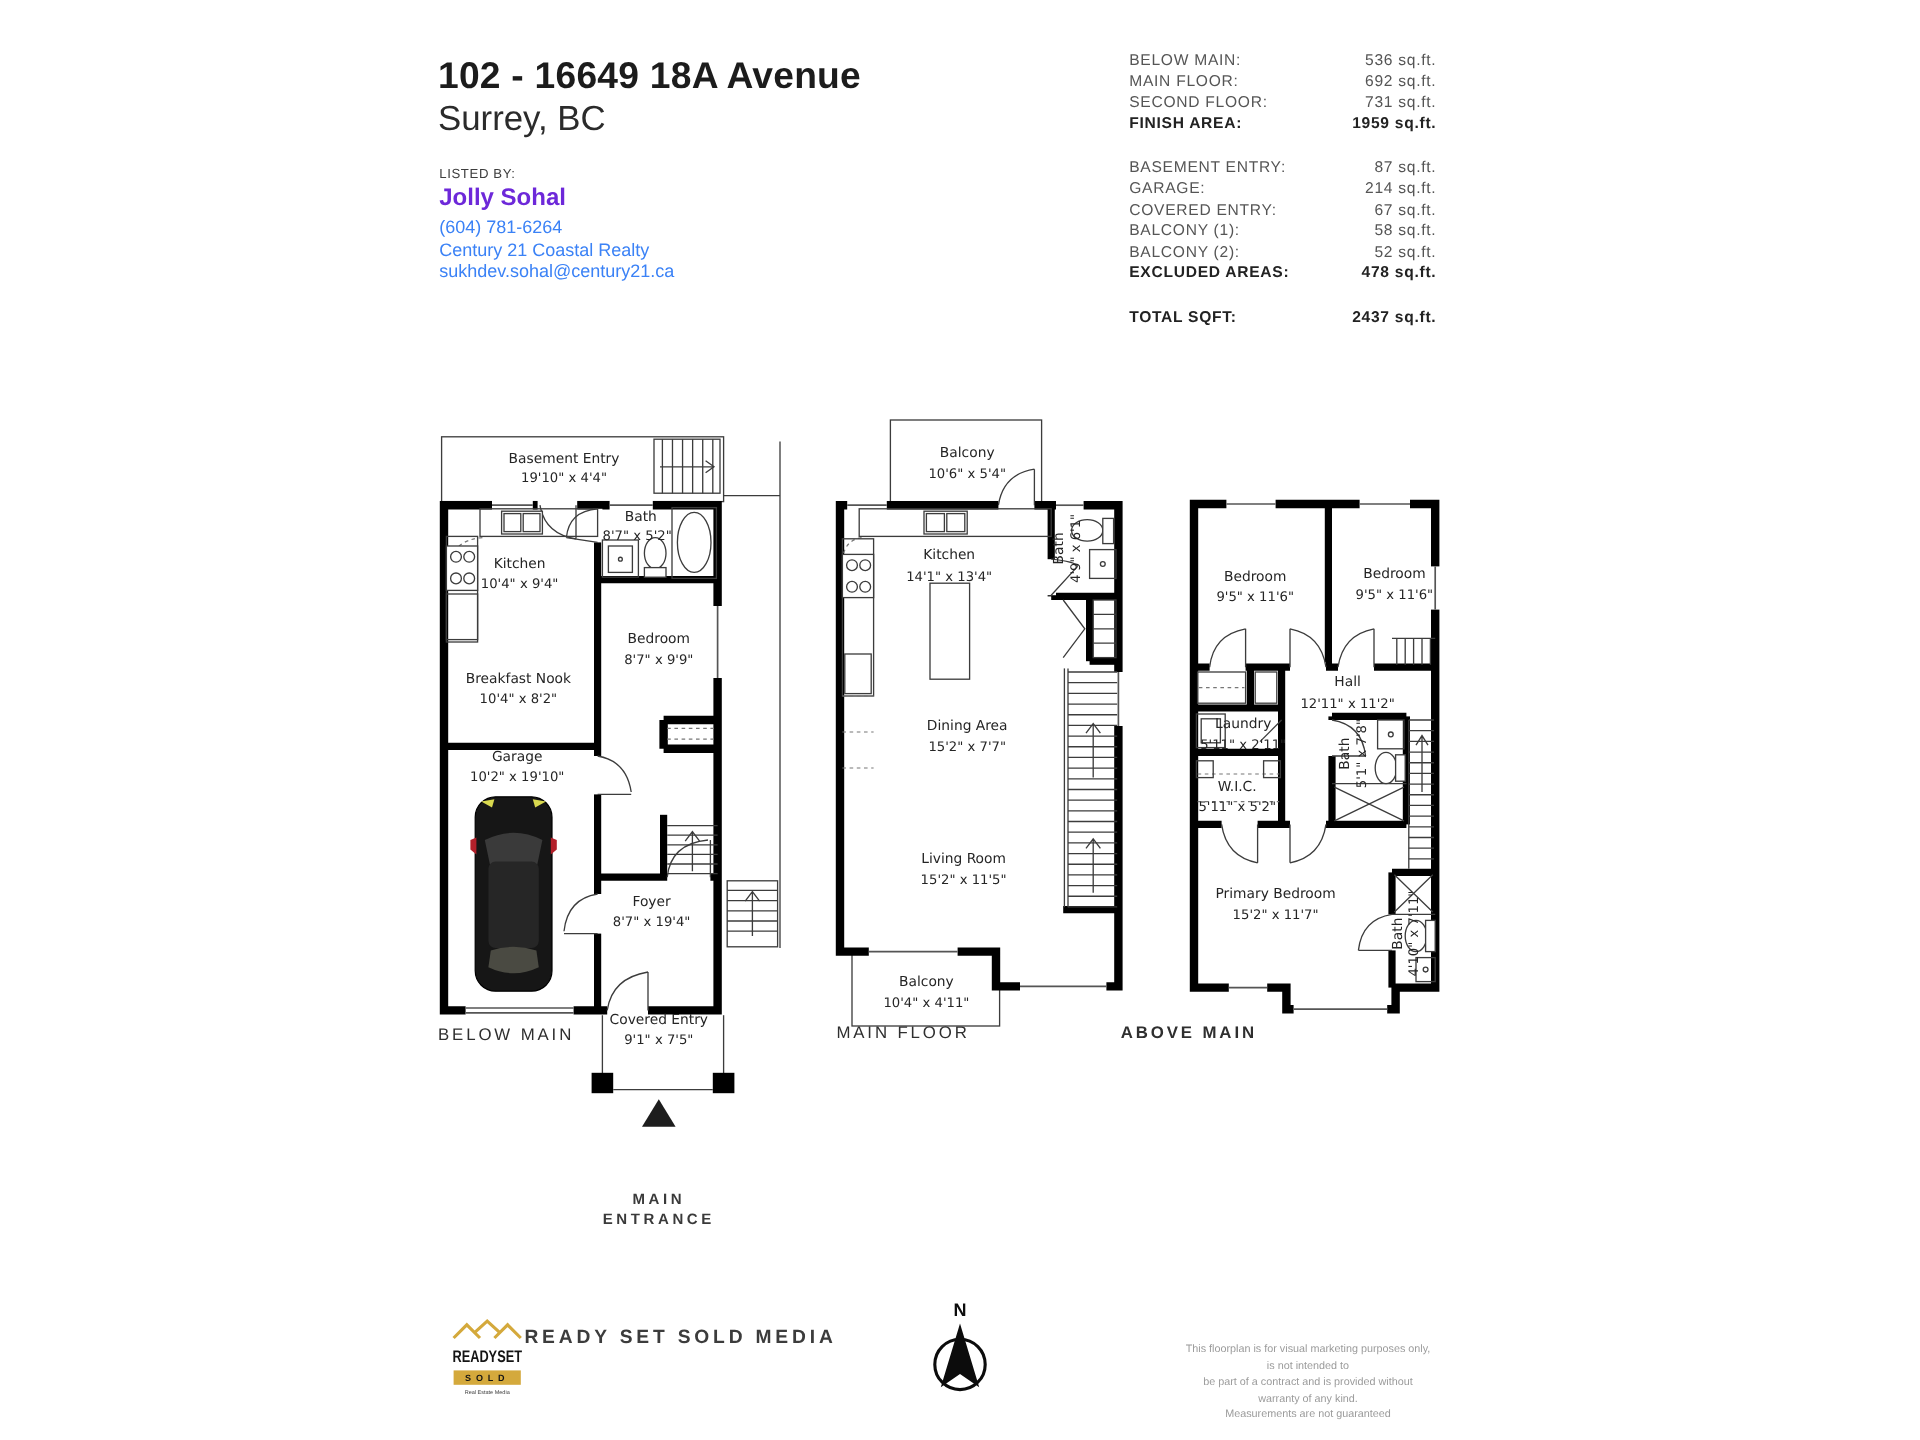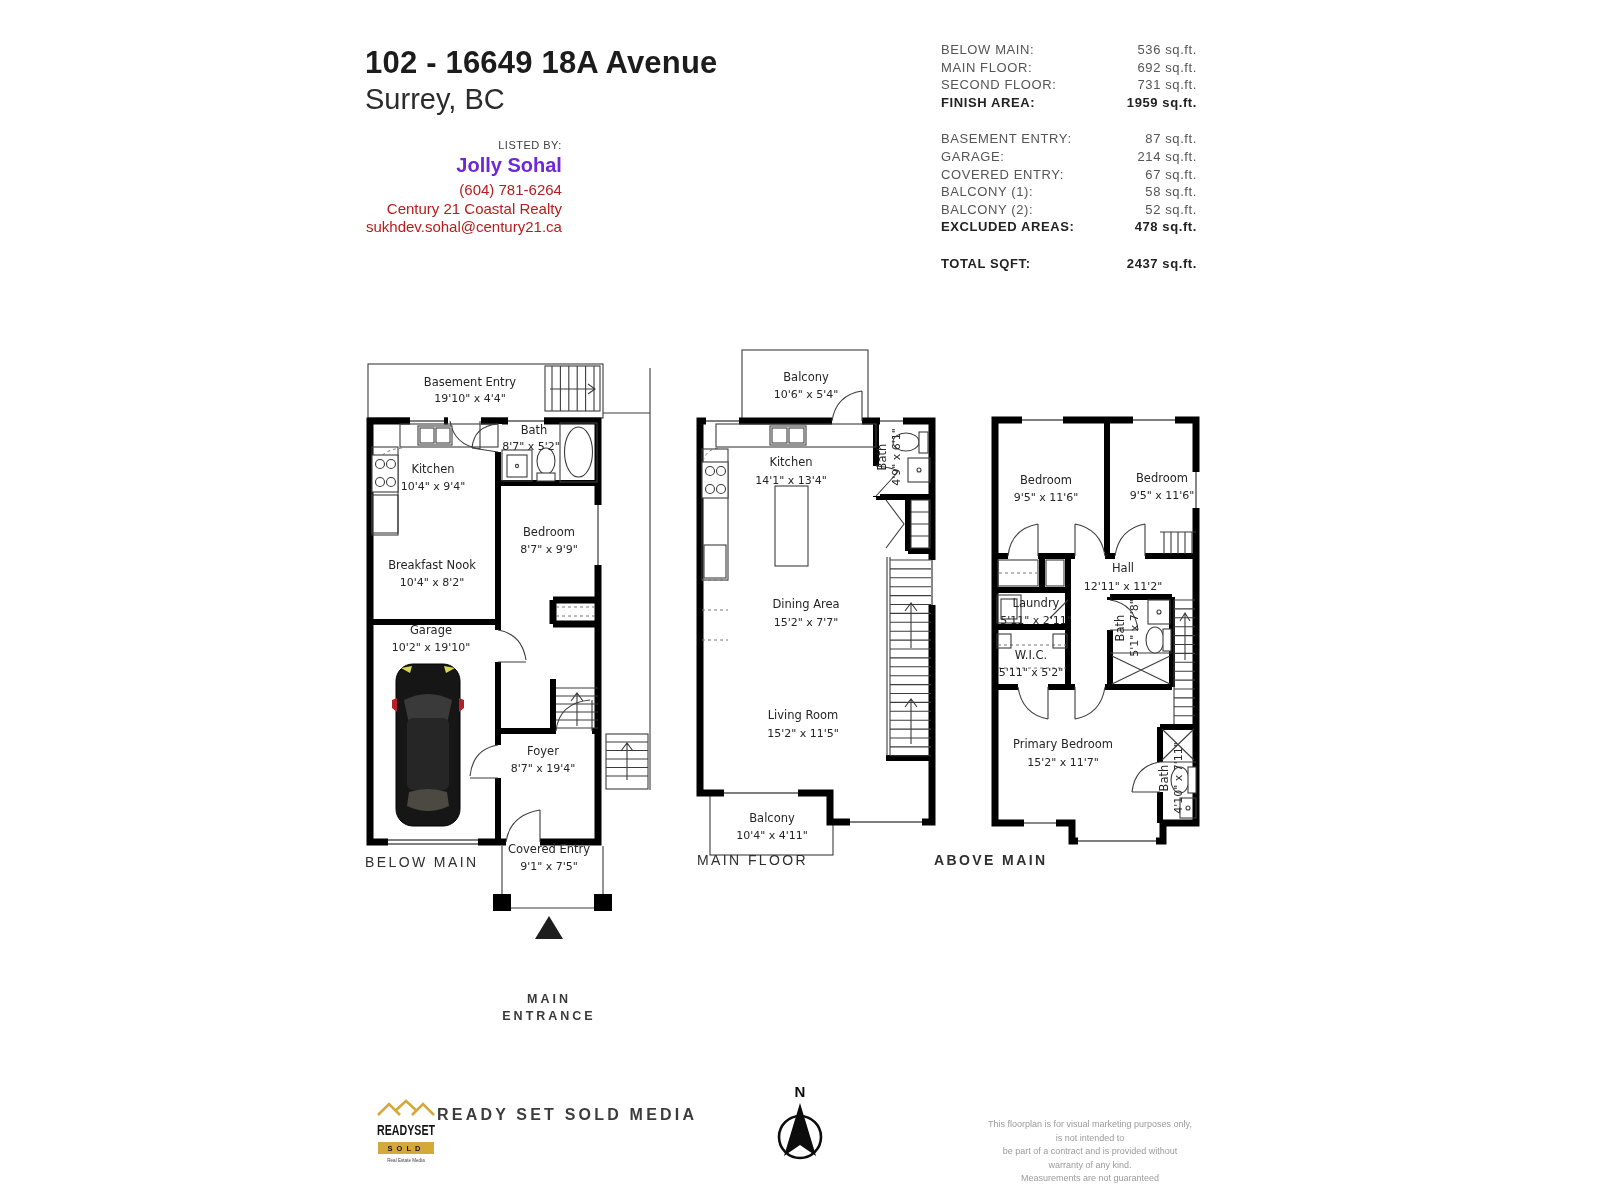--- a/index.html
+++ b/index.html
@@ -5,21 +5,21 @@
   html,body{margin:0;padding:0;background:#fff;}
   .page{position:relative;width:1532px;height:1200px;background:#fff;overflow:hidden;
         font-family:"Liberation Sans",sans-serif;color:#222;}
   .abs{position:absolute;}
 
   
   .title{font-size:31px;font-weight:700;color:#1c1c1c;line-height:38px;letter-spacing:.2px;}
   .city{font-size:29px;font-weight:400;color:#2b2b2b;line-height:34px;}
   .listedby{font-size:11px;letter-spacing:.5px;color:#3d3d3d;margin-bottom:3px;}
   .agent{font-size:20px;font-weight:700;color:#6d28d9;margin-bottom:4px;}
-  .agentline{font-size:15px;color:#b91c1c;line-height:18.5px;}
+  .agentline{font-size:15px;color:#3b82f6;line-height:18.5px;}
 
   
   .atable{width:256px;font-size:13px;letter-spacing:.6px;color:#555;}
   .arow{display:flex;justify-content:space-between;height:17.6px;align-items:baseline;}
   .arow.b{font-weight:700;color:#222;}
   .agap{height:19px;}
 
   
   .plancap{font-size:14px;letter-spacing:2.4px;color:#2f2f2f;font-weight:500;}
 
@@ -44,21 +44,21 @@
 </style>
 </head>
 <body>
 
 <div class="page">
 
   <div class="abs" style="left:365px;top:44px;">
     <div class="title">102 - 16649 18A Avenue</div>
     <div class="city">Surrey, BC</div>
   </div>
-  <div class="abs" style="left:366px;top:139px;text-align:right;">
+  <div class="abs" style="left:366px;top:139px;">
     <div class="listedby">LISTED BY:</div>
     <div class="agent">Jolly Sohal</div>
     <div class="agentline">(604) 781-6264</div>
     <div class="agentline">Century 21 Coastal Realty</div>
     <div class="agentline">sukhdev.sohal@century21.ca</div>
   </div>
 
   <div class="abs atable" style="left:941px;top:42px;">
     <div class="arow">
         <span>BELOW MAIN:</span>

